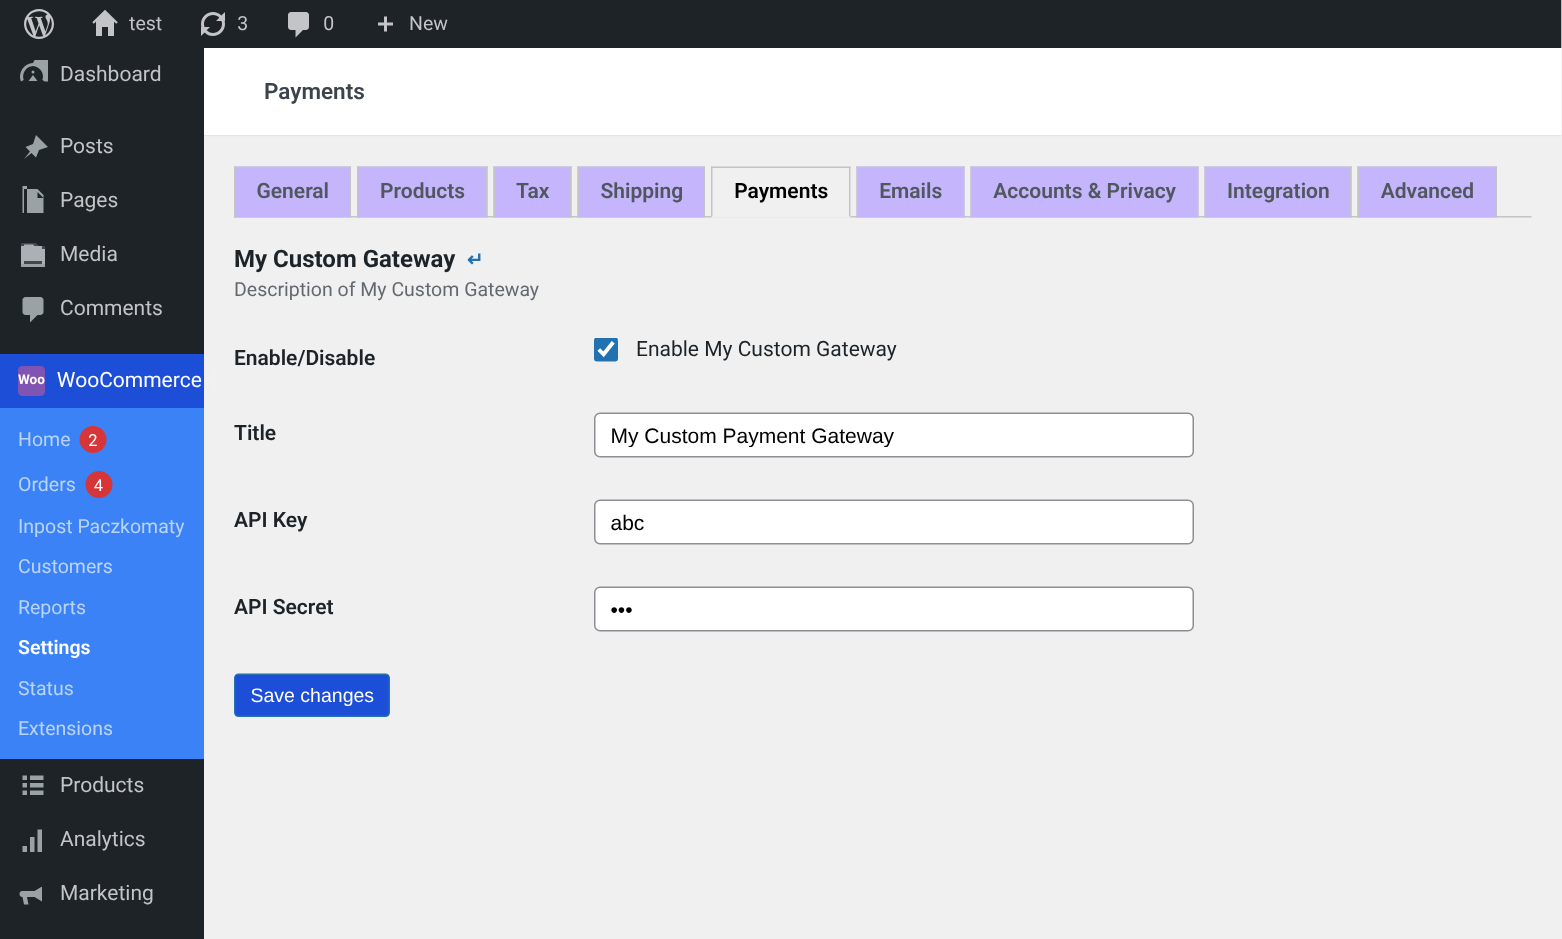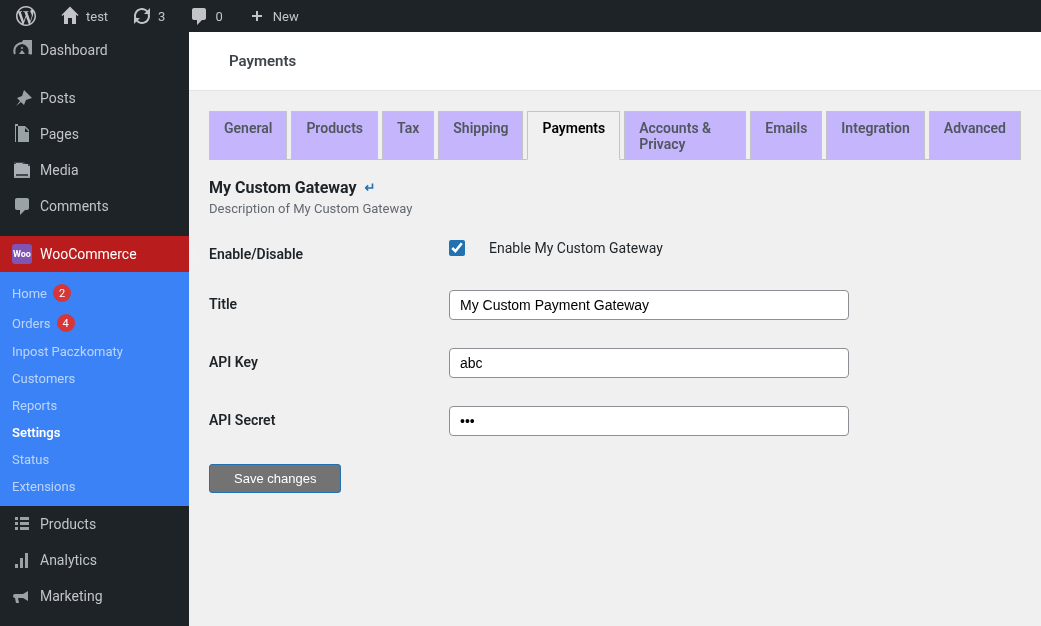--- a/index.html
+++ b/index.html
@@ -25,35 +25,35 @@
       padding: 0 8px;
       height: 32px;
       cursor: pointer;
       font-size: 13px;
     }
     .toolbar svg { width: 20px; height: 20px; fill: #c3c4c7; }
 
     .wrap { display: flex; }
     .sidebar {
       background: #1d2327;
-      width: 189px;
+      width: 136px;
       min-height: calc(100vh - 32px);
       color: #c3c4c7;
     }
     .sidebar-item {
       display: flex;
       align-items: center;
       padding: 8px 12px;
       gap: 8px;
       cursor: pointer;
       font-size: 14px;
       position: relative;
     }
     .sidebar-item.active {
-      background: #b91c1c;
+      background: #1d4ed8;
       color: #fff;
     }
     .sidebar-item.active::after {
       content: '';
       position: absolute;
       right: -8px;
       top: 50%;
       transform: translateY(-50%);
       border: 8px solid transparent;
       border-right-color: #f1f1f1;
@@ -128,39 +128,39 @@
       align-items: center;
       gap: 8px;
     }
     .section-title .link-icon { color: #2271b1; cursor: pointer; font-size: 13px; }
     .section-desc { color: #646970; margin-bottom: 24px; font-size: 13px; }
 
     .form-table { width: 100%; }
     .form-row { display: flex; align-items: flex-start; margin-bottom: 28px; }
     .form-label { width: 240px; font-size: 14px; font-weight: 600; color: #1d2327; padding-top: 6px; }
     .form-field { flex: 1; }
-    .form-field label { display: flex; align-items: flex-start; gap: 24px; font-size: 14px; color: #1d2327; }
+    .form-field label { display: flex; align-items: flex-start; gap: 12px; font-size: 14px; color: #1d2327; }
     .form-field input[type="text"],
     .form-field input[type="password"] {
       width: 400px;
       padding: 6px 10px;
       border: 1px solid #8c8f94;
       border-radius: 4px;
       font-size: 14px;
       background: #fff;
     }
     .form-field input[type="checkbox"] {
       width: 16px; height: 16px;
       accent-color: #2271b1;
     }
     .button-primary {
-      background: #737373;
+      background: #1d4ed8;
       color: #fff;
       border: 1px solid #2271b1;
-      padding: 6px 24px;
+      padding: 6px 10px;
       font-size: 13px;
       border-radius: 3px;
       cursor: pointer;
     }
     .woo-icon-box {
       width: 20px; height: 20px;
       background: #7f54b3;
       border-radius: 3px;
       display: inline-flex;
       align-items: center;
@@ -296,22 +296,22 @@
     <div class="page-header">
       <span>Payments</span>
     </div>
     <div class="settings-body">
       <div class="nav-tabs">
         <div class="nav-tab"><span>General</span></div>
         <div class="nav-tab"><span>Products</span></div>
         <div class="nav-tab"><span>Tax</span></div>
         <div class="nav-tab"><span>Shipping</span></div>
         <div class="nav-tab active"><span>Payments</span></div>
+        <div class="nav-tab"><span>Emails</span></div>
         <div class="nav-tab"><span>Accounts &amp; Privacy</span></div>
-        <div class="nav-tab"><span>Emails</span></div>
         <div class="nav-tab"><span>Integration</span></div>
         <div class="nav-tab"><span>Advanced</span></div>
       </div>
 
       <div class="section-title">
         <span>My Custom Gateway</span>
         <span class="link-icon">↵</span>
       </div>
       <div class="section-desc">Description of My Custom Gateway</div>
 

